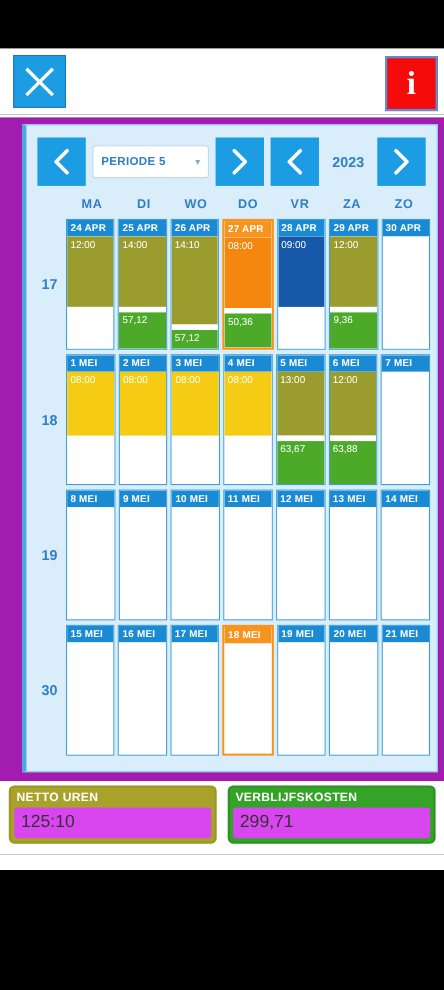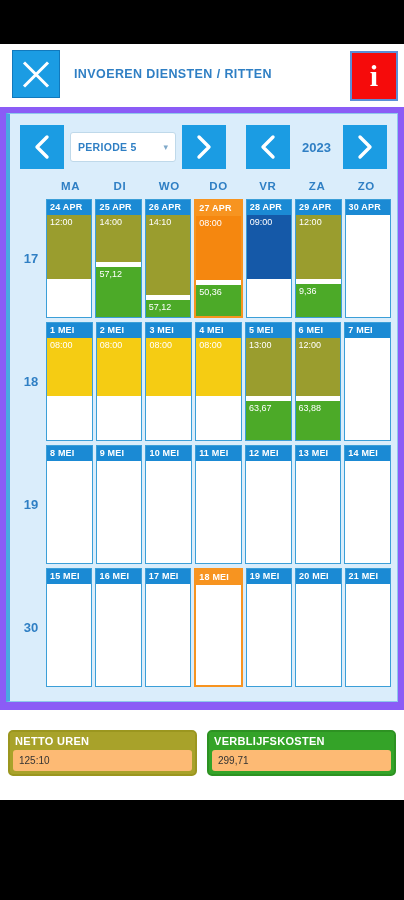--- a/index.html
+++ b/index.html
@@ -47,22 +47,22 @@
     cursor:pointer;
   }
   .info-btn span{
     color:#fff;font-weight:bold;font-size:30px;line-height:30px;
     font-family:"Liberation Serif", serif;
   }
   .header-rule{height:3px;background:#ffffff;}
 
   
   .cal-wrap{
-    background:#8b5cf6;
-    padding:6px 6px 8px 6px;
+    background:#a21caf;
+    padding:6px 6px 8px 20px;
     box-sizing:border-box;
   }
   .cal{
     background:#daedfb;
     border:1px solid #8ec8ec;
     border-left:4px solid #4aa8e0;
     padding:8px 6px 10px 6px;
     box-sizing:border-box;
   }
 
@@ -141,30 +141,29 @@
 
   
   .totals{
     background:#ffffff;
     padding:4px 8px 10px 8px;
     display:flex;gap:10px;box-sizing:border-box;
   }
   .tot{
     flex:1 1 0;border-radius:5px;overflow:hidden;
     box-sizing:border-box;
-    margin-top:16px;
   }
   .tot .th{
     color:#fff;font-size:11px;font-weight:bold;
     padding:3px 5px;letter-spacing:.3px;
   }
   .tot .tv{
-    background:#fdba74;margin:0 3px 3px 3px;
+    background:#d946ef;margin:0 3px 3px 3px;
     border-radius:3px;
-    padding:5px 6px;font-size:10px;color:#333;
+    padding:5px 6px;font-size:16px;color:#333;
   }
   .tot.olive{background:#a8a22a;border:2px solid #9b961f;}
   .tot.olive .th{background:#a8a22a;}
   .tot.green{background:#34a328;border:2px solid #2d9222;}
   .tot.green .th{background:#34a328;}
 
   .bottom-fill{background:#ffffff;height:14px;}
   .black-fill{background:#000;flex:1 1 auto;}
   .col{display:flex;flex-direction:column;height:900px;}
 </style>
@@ -173,21 +172,20 @@
 
 <div class="phone col">
 
   <div class="status-strip"></div>
 
   <div class="header">
     <div class="close-btn">
       <div class="x1"></div>
         <div class="x2"></div>
     </div>
-    <div class="header-title">INVOEREN DIENSTEN / RITTEN</div>
     <div class="info-btn">
       <span>i</span>
     </div>
   </div>
   <div class="header-rule"></div>
 
   <div class="cal-wrap">
     <div class="cal">
 
       <div class="periodbar">
@@ -237,21 +235,21 @@
               <div class="cell">
                 <div class="dhdr">24 APR</div>
                 <div class="body">
                   <div class="seg top" style="background: rgb(154, 157, 46); height: 64px;">12:00</div>
                   <div class="spacer"></div>
                 </div>
               </div>
               <div class="cell">
                 <div class="dhdr">25 APR</div>
                 <div class="body">
-                  <div class="seg top" style="background: rgb(154, 157, 46); height: 47px;">14:00</div>
+                  <div class="seg top" style="background: rgb(154, 157, 46); height: 64px;">14:00</div>
                   <div class="spacer"></div>
                   <div class="seg bot" style="background: rgb(76, 170, 40);">57,12</div>
                 </div>
               </div>
               <div class="cell">
                 <div class="dhdr">26 APR</div>
                 <div class="body">
                   <div class="seg top" style="background: rgb(154, 157, 46); height: 80px;">14:10</div>
                   <div class="spacer"></div>
                   <div class="seg bot" style="background: rgb(76, 170, 40);">57,12</div>

